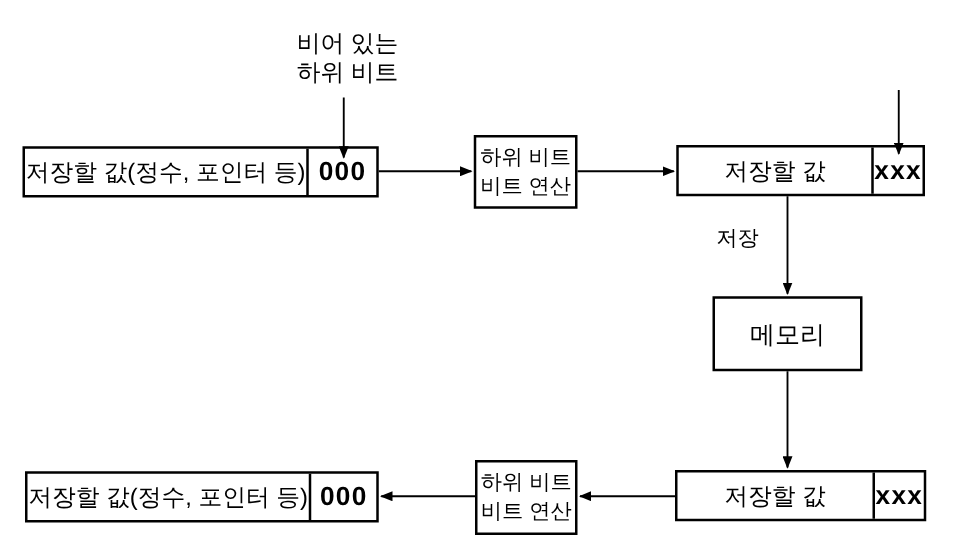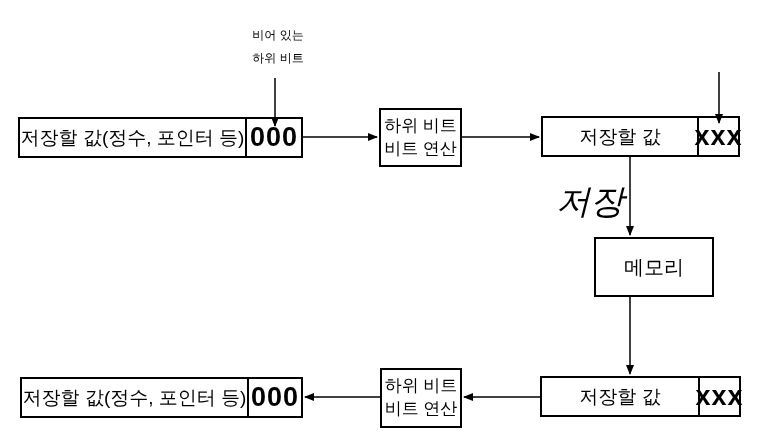--- a/index.html
+++ b/index.html
@@ -37,21 +37,21 @@
     justify-content: center;
     box-sizing: border-box;
     white-space: nowrap;
   }
   .vbox .main {
     flex: 1;
     font-size: 19px;
   }
   .vbox .tag {
     border-left: 2px solid #000000;
-    font-size: 27px;
+    font-size: 21px;
     font-weight: 700;
     letter-spacing: 1px;
   }
   .opbox {
     position: absolute;
     display: flex;
     flex-direction: column;
     align-items: center;
     justify-content: center;
     box-sizing: border-box;
@@ -70,33 +70,32 @@
     box-sizing: border-box;
     border: 2px solid #000000;
     background: #ffffff;
     font-size: 20px;
     z-index: 2;
     white-space: nowrap;
   }
   .annotation {
     position: absolute;
     text-align: right;
-    font-size: 12px;
+    font-size: 19px;
     line-height: 23px;
     z-index: 1;
     white-space: nowrap;
     transform: translateX(-50%);
   }
   .edge-label {
     position: absolute;
-    font-size: 34px;
+    font-size: 17px;
     z-index: 1;
     white-space: nowrap;
     transform: translateX(-50%);
-    font-style: italic;
   }
 </style>
 </head>
 <body>
 
 <div class="canvas">
 
   <div class="annotation" style="left:278px; top:24px;">
     <div>비어 있는</div>
     <div>하위 비트</div>
@@ -113,21 +112,21 @@
   <div class="opbox" style="left:379px; top:108px; width:83px; height:59px;">
     <div>하위 비트</div>
     <div>비트 연산</div>
   </div>
 
   <div class="vbox" style="left:541px; top:116px; width:199px; height:41px;">
     <div class="cell main">저장할 값</div>
     <div class="cell tag" style="width:41px;">xxx</div>
   </div>
 
-  <div class="membox" style="left:570px; top:237px; width:120px; height:60px;margin-left:24px;">
+  <div class="membox" style="left:570px; top:237px; width:120px; height:60px;">
     <div>메모리</div>
   </div>
 
   <div class="vbox" style="left:540px; top:376px; width:201px; height:41px;">
     <div class="cell main">저장할 값</div>
     <div class="cell tag" style="width:41px;">xxx</div>
   </div>
 
   <div class="opbox" style="left:380px; top:368px; width:82px; height:60px;">
     <div>하위 비트</div>

